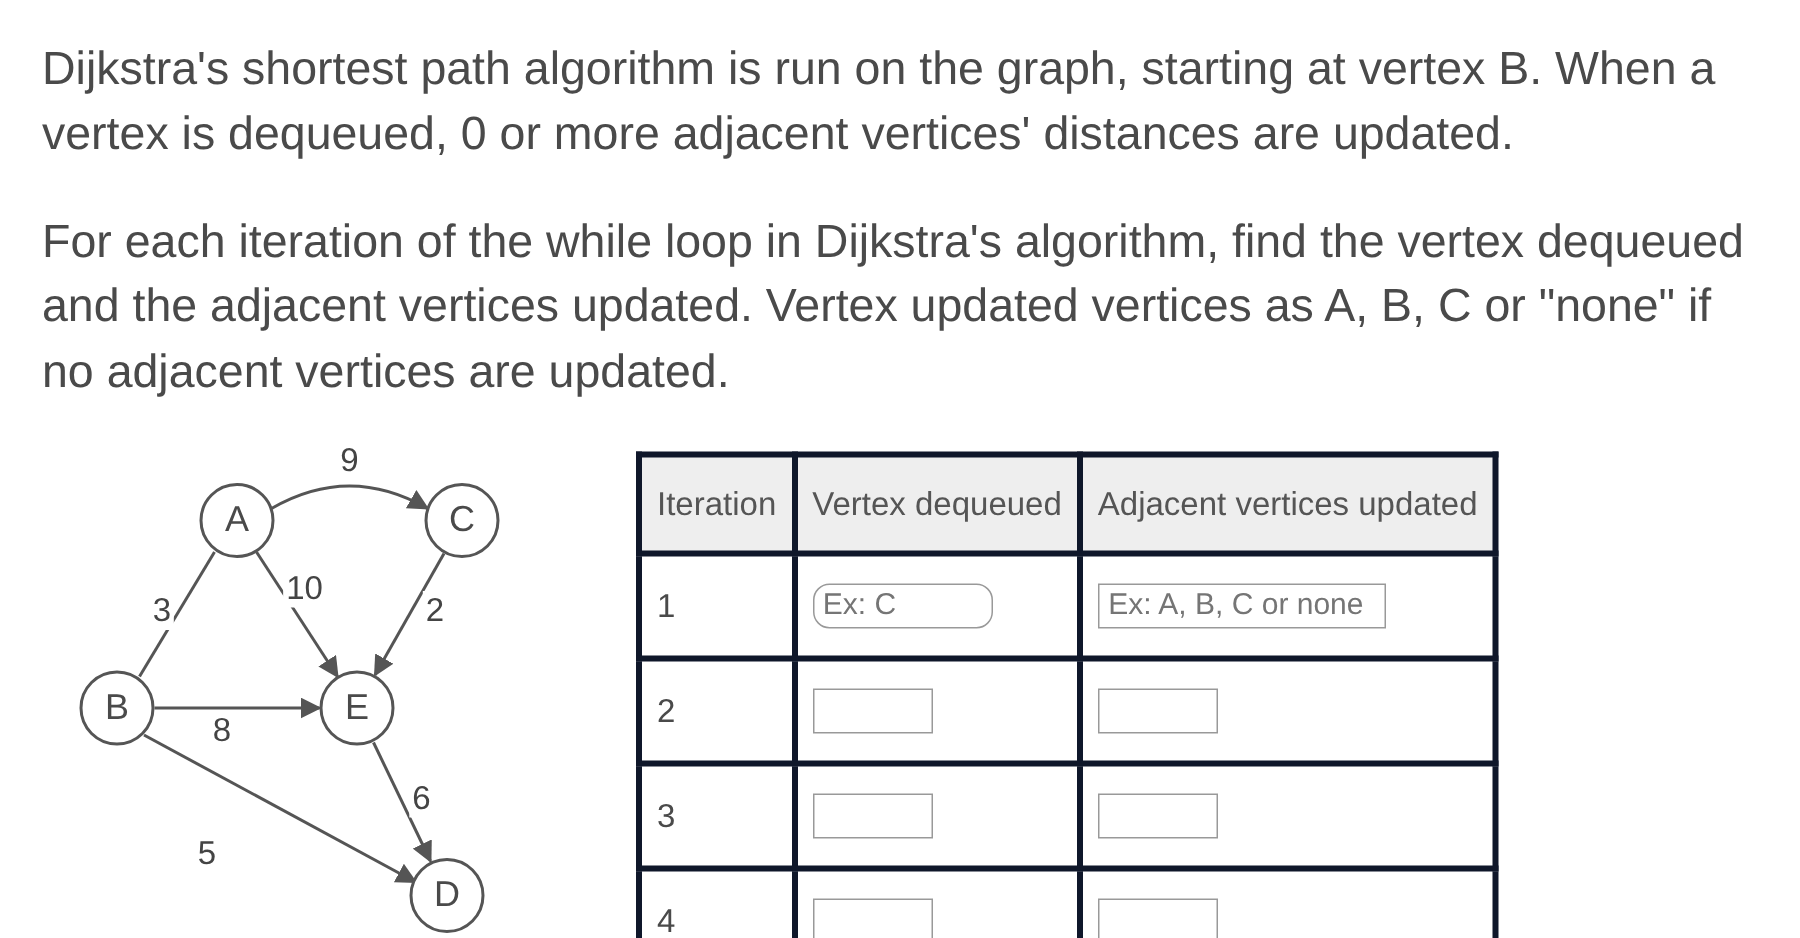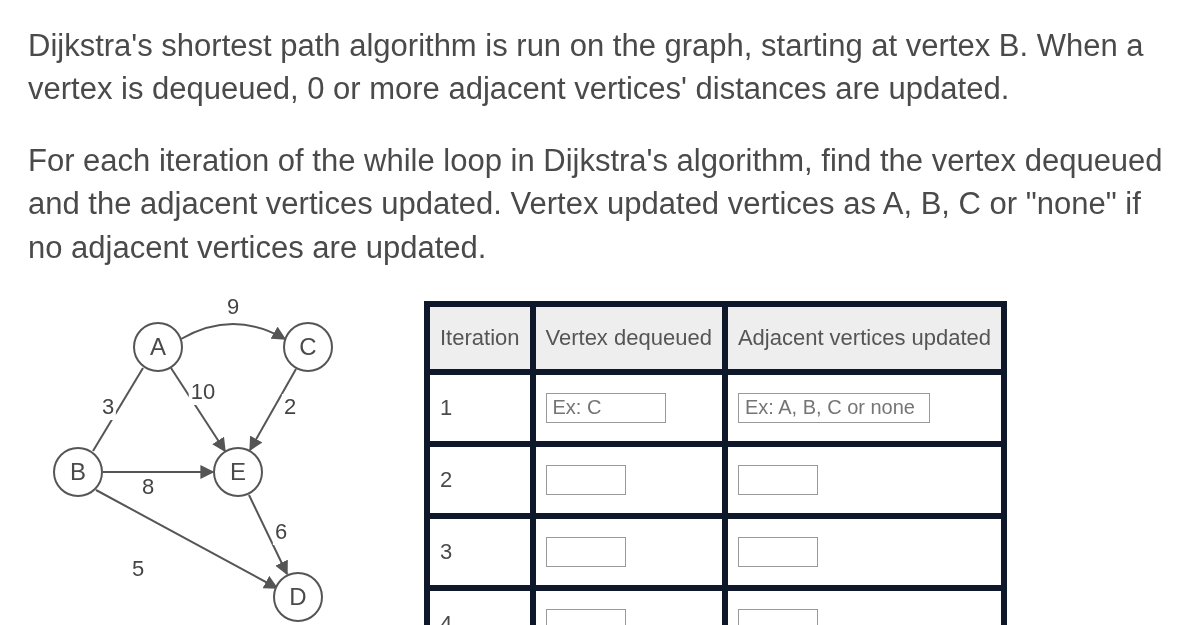--- a/index.html
+++ b/index.html
@@ -50,38 +50,38 @@
     transform: translate(-50%, -50%);
     background: #fff;
     padding: 0 2px;
   }
   table.ans {
     border-collapse: collapse;
     font-size: 22px;
     margin-top: 4px;
   }
   table.ans th, table.ans td {
-    border: 6px solid #0f172a;
+    border: 4px solid #0f172a;
     padding: 18px 10px;
     text-align: left;
     font-weight: normal;
   }
   table.ans th {
     background: #eeeeee;
     color: #555;
   }
   td.itcol { width: 100px; }
   input.cell {
     font-size: 20px;
     padding: 2px 6px;
     border: 1px solid #999;
     height: 30px;
   }
   input.narrow { width: 80px; }
-  input.mid { width: 120px; }
+  input.mid { width: 120px; border-radius: 11px; }
   input.wide { width: 192px; }
 </style>
 </head>
 <body>
 
 <div class="prompt">Dijkstra's shortest path algorithm is run on the graph, starting at vertex B. When a vertex is dequeued, 0 or more adjacent vertices' distances are updated.</div>
 <div class="prompt">For each iteration of the while loop in Dijkstra's algorithm, find the vertex dequeued and the adjacent vertices updated. Vertex updated vertices as A, B, C or "none" if no adjacent vertices are updated.</div>
 
 <div class="content-row">
   <div class="graph-wrap">

